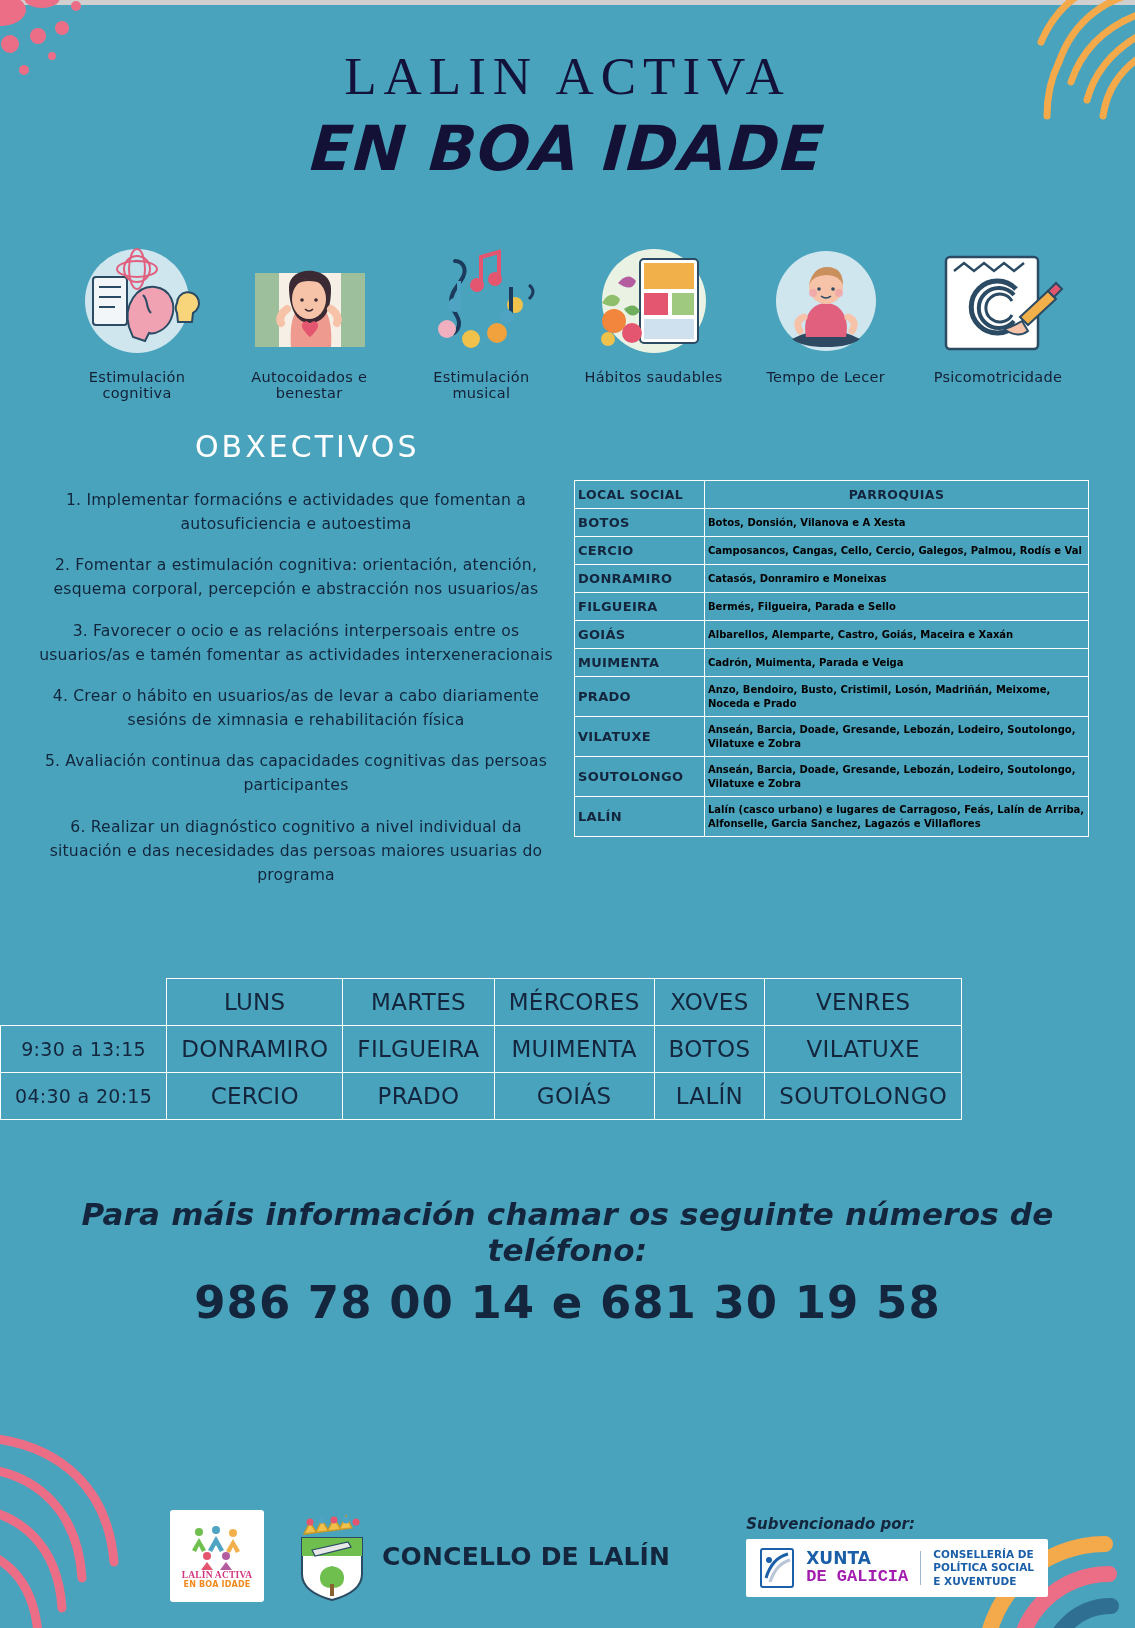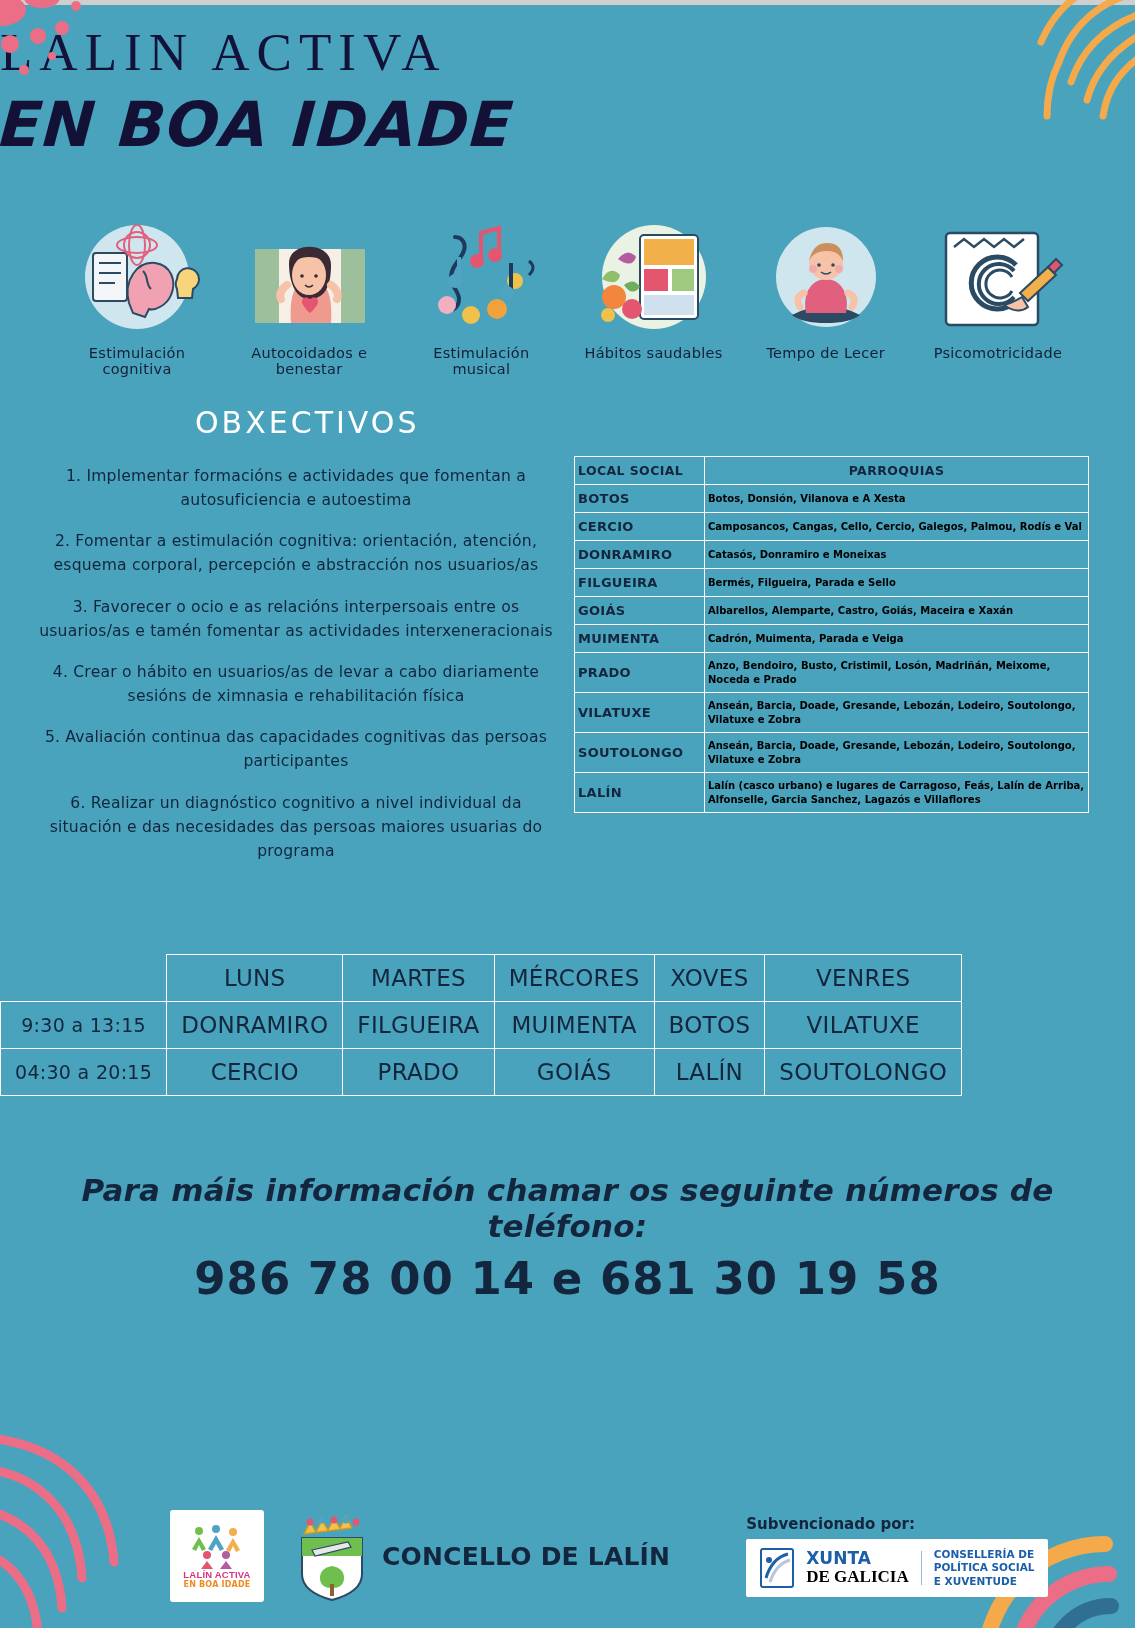--- a/index.html
+++ b/index.html
@@ -15,21 +15,21 @@
   }
 
   
   .deco { position: absolute; pointer-events: none; }
   #deco-top-left { top: -10px; left: -20px; }
   #deco-top-right { top: -30px; right: -20px; }
   #deco-bottom-left { bottom: -30px; left: -30px; }
   #deco-bottom-right { bottom: -40px; right: -40px; }
 
   
-  .header { text-align: left; padding-top: 22px; }
+  .header { text-align: center; padding-top: 46px; }
   .title-1 {
     font-family: "Liberation Serif", serif;
     font-size: 53px;
     letter-spacing: 7px;
     color: #13123a;
     margin: 0;
     font-weight: 400;
   }
   .title-2 {
     font-family: "DejaVu Sans", sans-serif;
@@ -179,21 +179,21 @@
     background: #ffffff;
     border-radius: 3px;
     width: 94px;
     height: 92px;
     display: flex;
     flex-direction: column;
     align-items: center;
     justify-content: center;
   }
   .logo-card .l1 {
-    font-family: Liberation Sans, sans-serif;
+    font-family: Liberation Serif, serif;
     font-size: 9.5px;
     font-weight: 700;
     color: #d4357f;
     letter-spacing: .2px;
   }
   .logo-card .l2 {
     font-family: "DejaVu Sans", sans-serif;
     font-size: 8px;
     font-weight: 700;
     color: #f08a1e;
@@ -214,41 +214,42 @@
   }
   .subv {
     margin-left: 58px;
   }
   .subv-label {
     font-family: "DejaVu Sans", sans-serif;
     font-size: 15px;
     font-weight: 700;
     color: #13263d;
     margin-bottom: 6px;
+    font-style: italic;
   }
   .xunta-card {
     background: #ffffff;
     border-radius: 2px;
     display: flex;
     align-items: center;
     padding: 9px 14px;
     gap: 12px;
   }
   .xunta-text .x1 {
     font-family: "DejaVu Sans", sans-serif;
     font-size: 17px;
     font-weight: 700;
     color: #1b5fa8;
     line-height: 1.05;
   }
   .xunta-text .x2 {
-    font-family: Liberation Serif, serif;
+    font-family: Liberation Mono, monospace;
     font-size: 17px;
     font-weight: 700;
-    color: #000000;
+    color: #a21caf;
     line-height: 1.05;
   }
   .xunta-div {
     width: 1px;
     height: 34px;
     background: #9fb6cf;
   }
   .conselleria {
     font-family: "DejaVu Sans", sans-serif;
     font-size: 10.5px;

